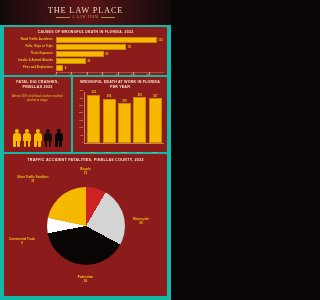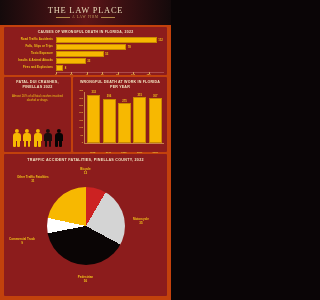--- a/index.html
+++ b/index.html
@@ -1,21 +1,21 @@
 <!DOCTYPE html>
 <html><head>
 <meta charset="utf-8">
 <style>
   * { margin:0; padding:0; box-sizing:border-box; }
   html,body{
     width:171px; height:300px; overflow:hidden;
     background:#0a0506;
     font-family:"Liberation Sans", sans-serif;
   }
-  #page{ position:relative; width:171px; height:300px; background:#c2410c; }
+  #page{ position:relative; width:171px; height:300px; background:#14b8a6; }
 
   
   .header{
     position:relative; height:25px; width:171px;
     background:linear-gradient(90deg,#140a0b 0%,#3a1012 28%,#5e1518 50%,#3a1012 72%,#140a0b 100%);
     display:flex; flex-direction:column; align-items:center; justify-content:center;
   }
   .logo-main{
     font-family:"Liberation Serif", serif;
     font-size:8.5px; letter-spacing:.7px; color:#e8d9b8;

